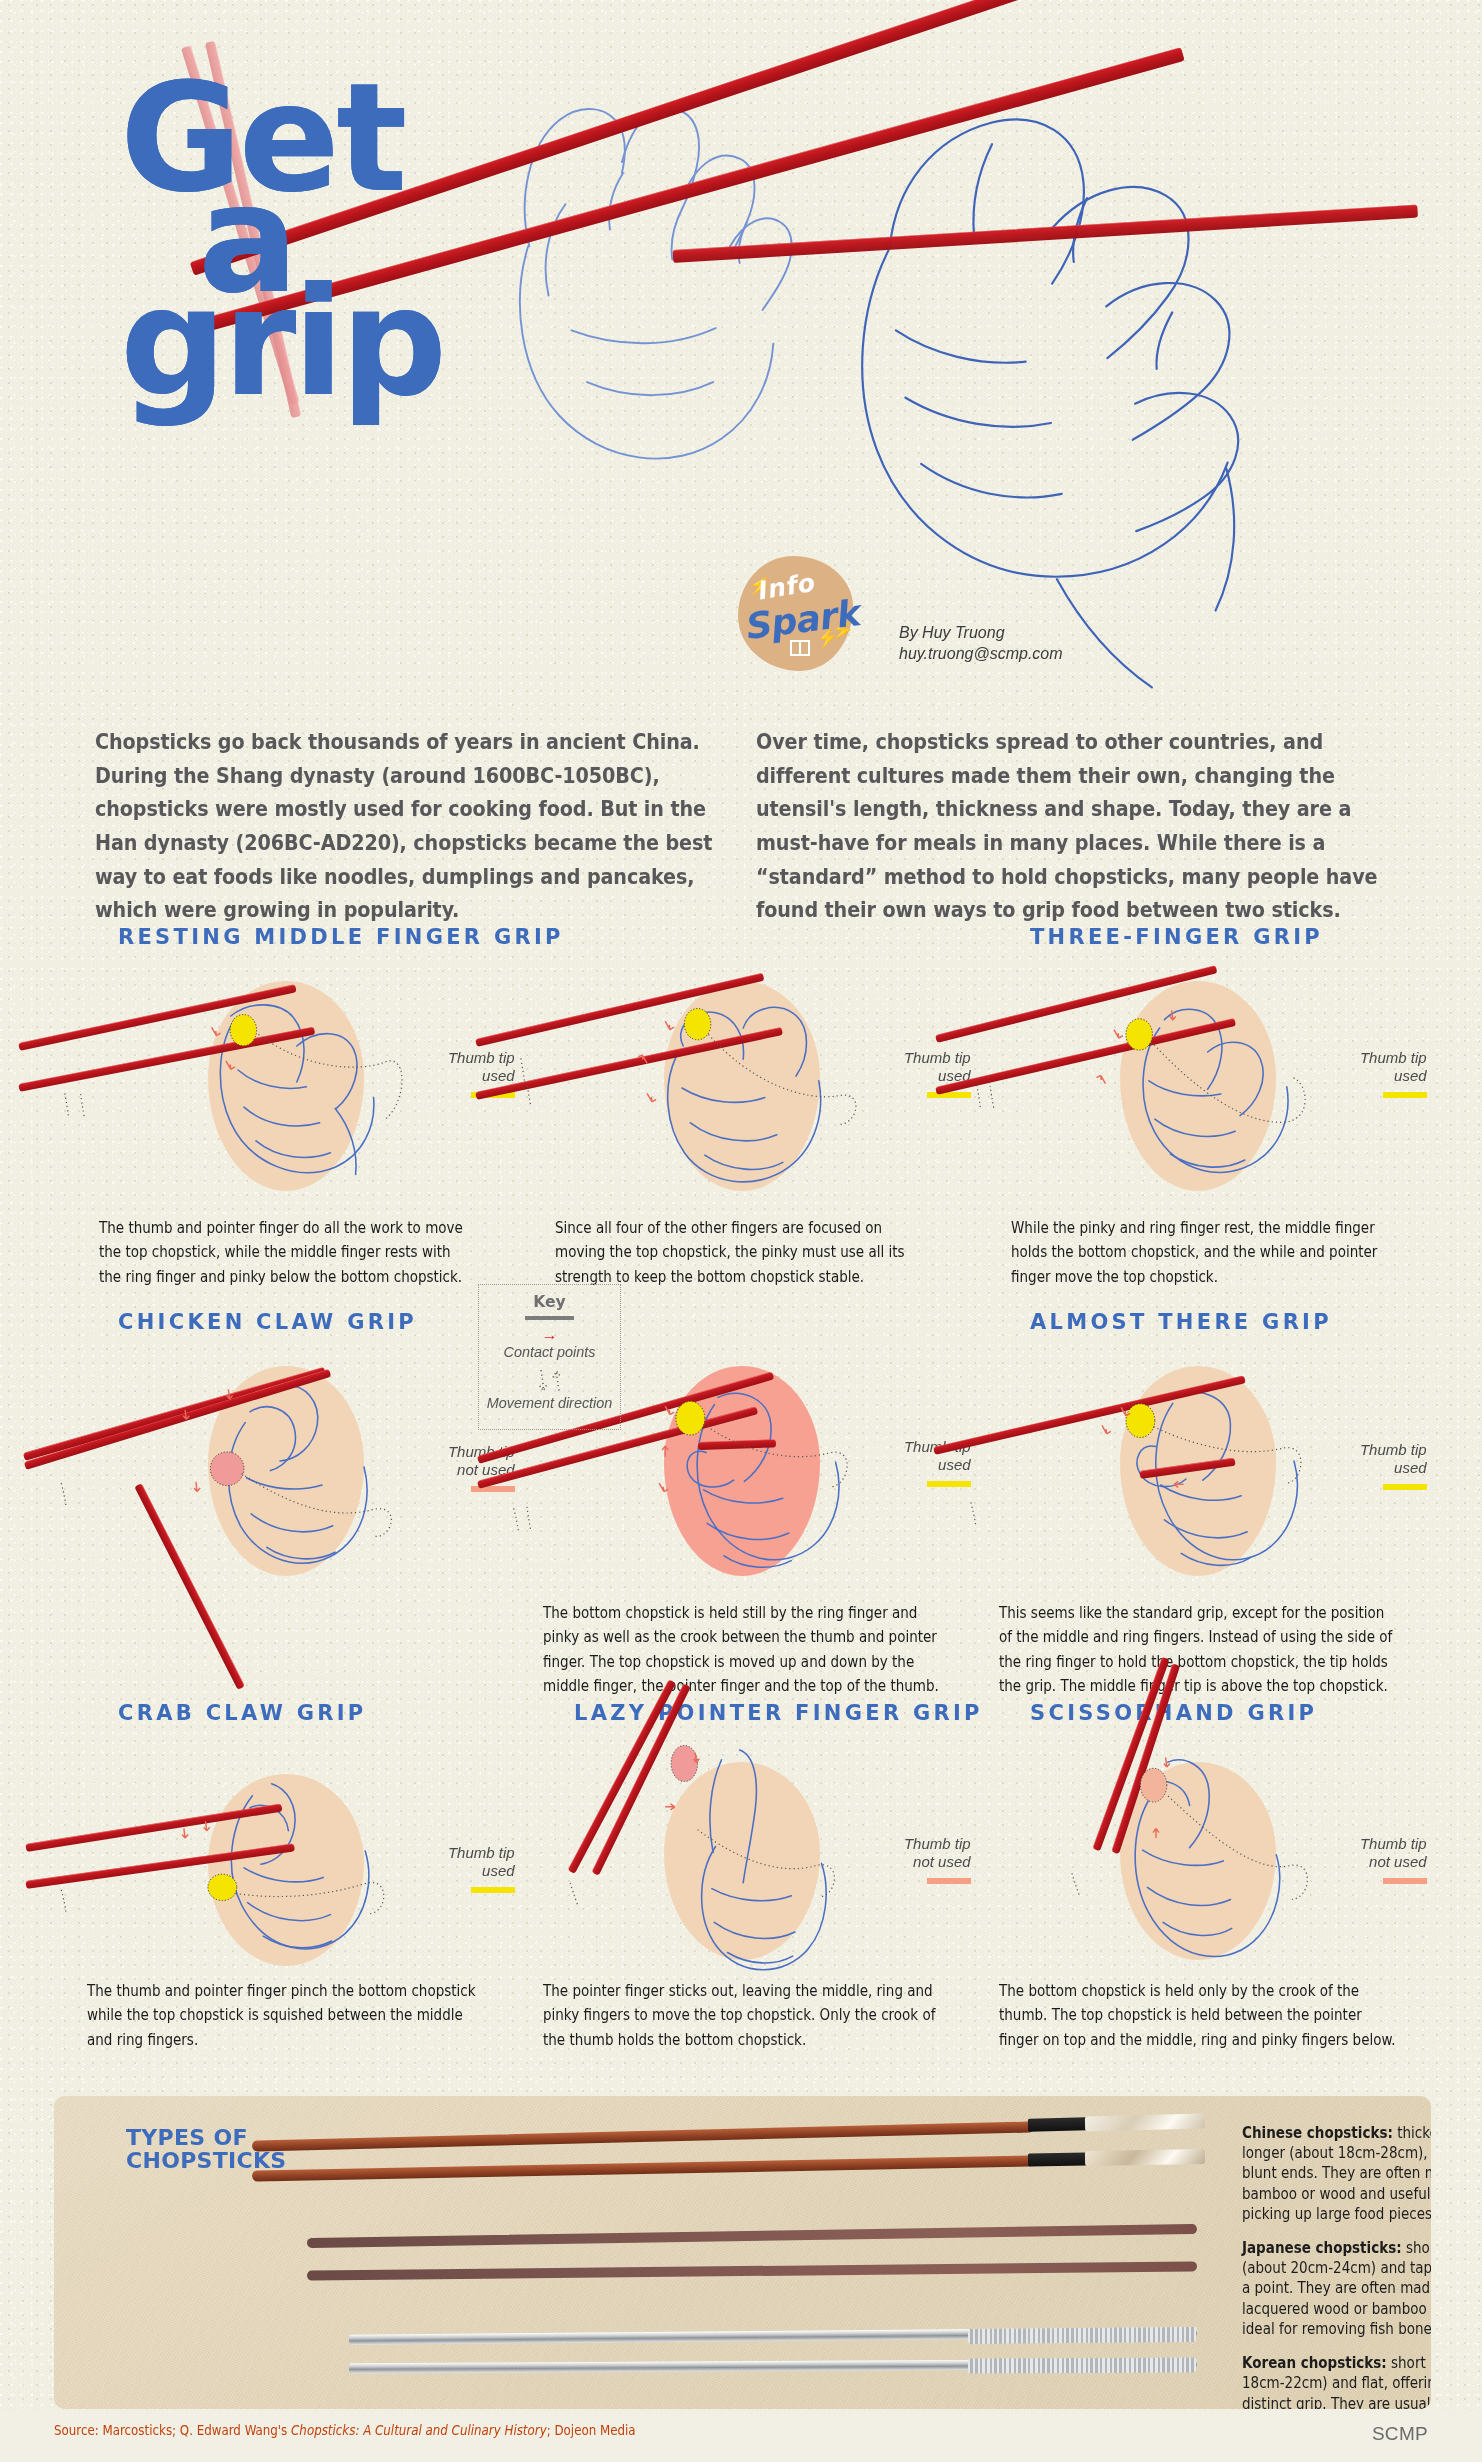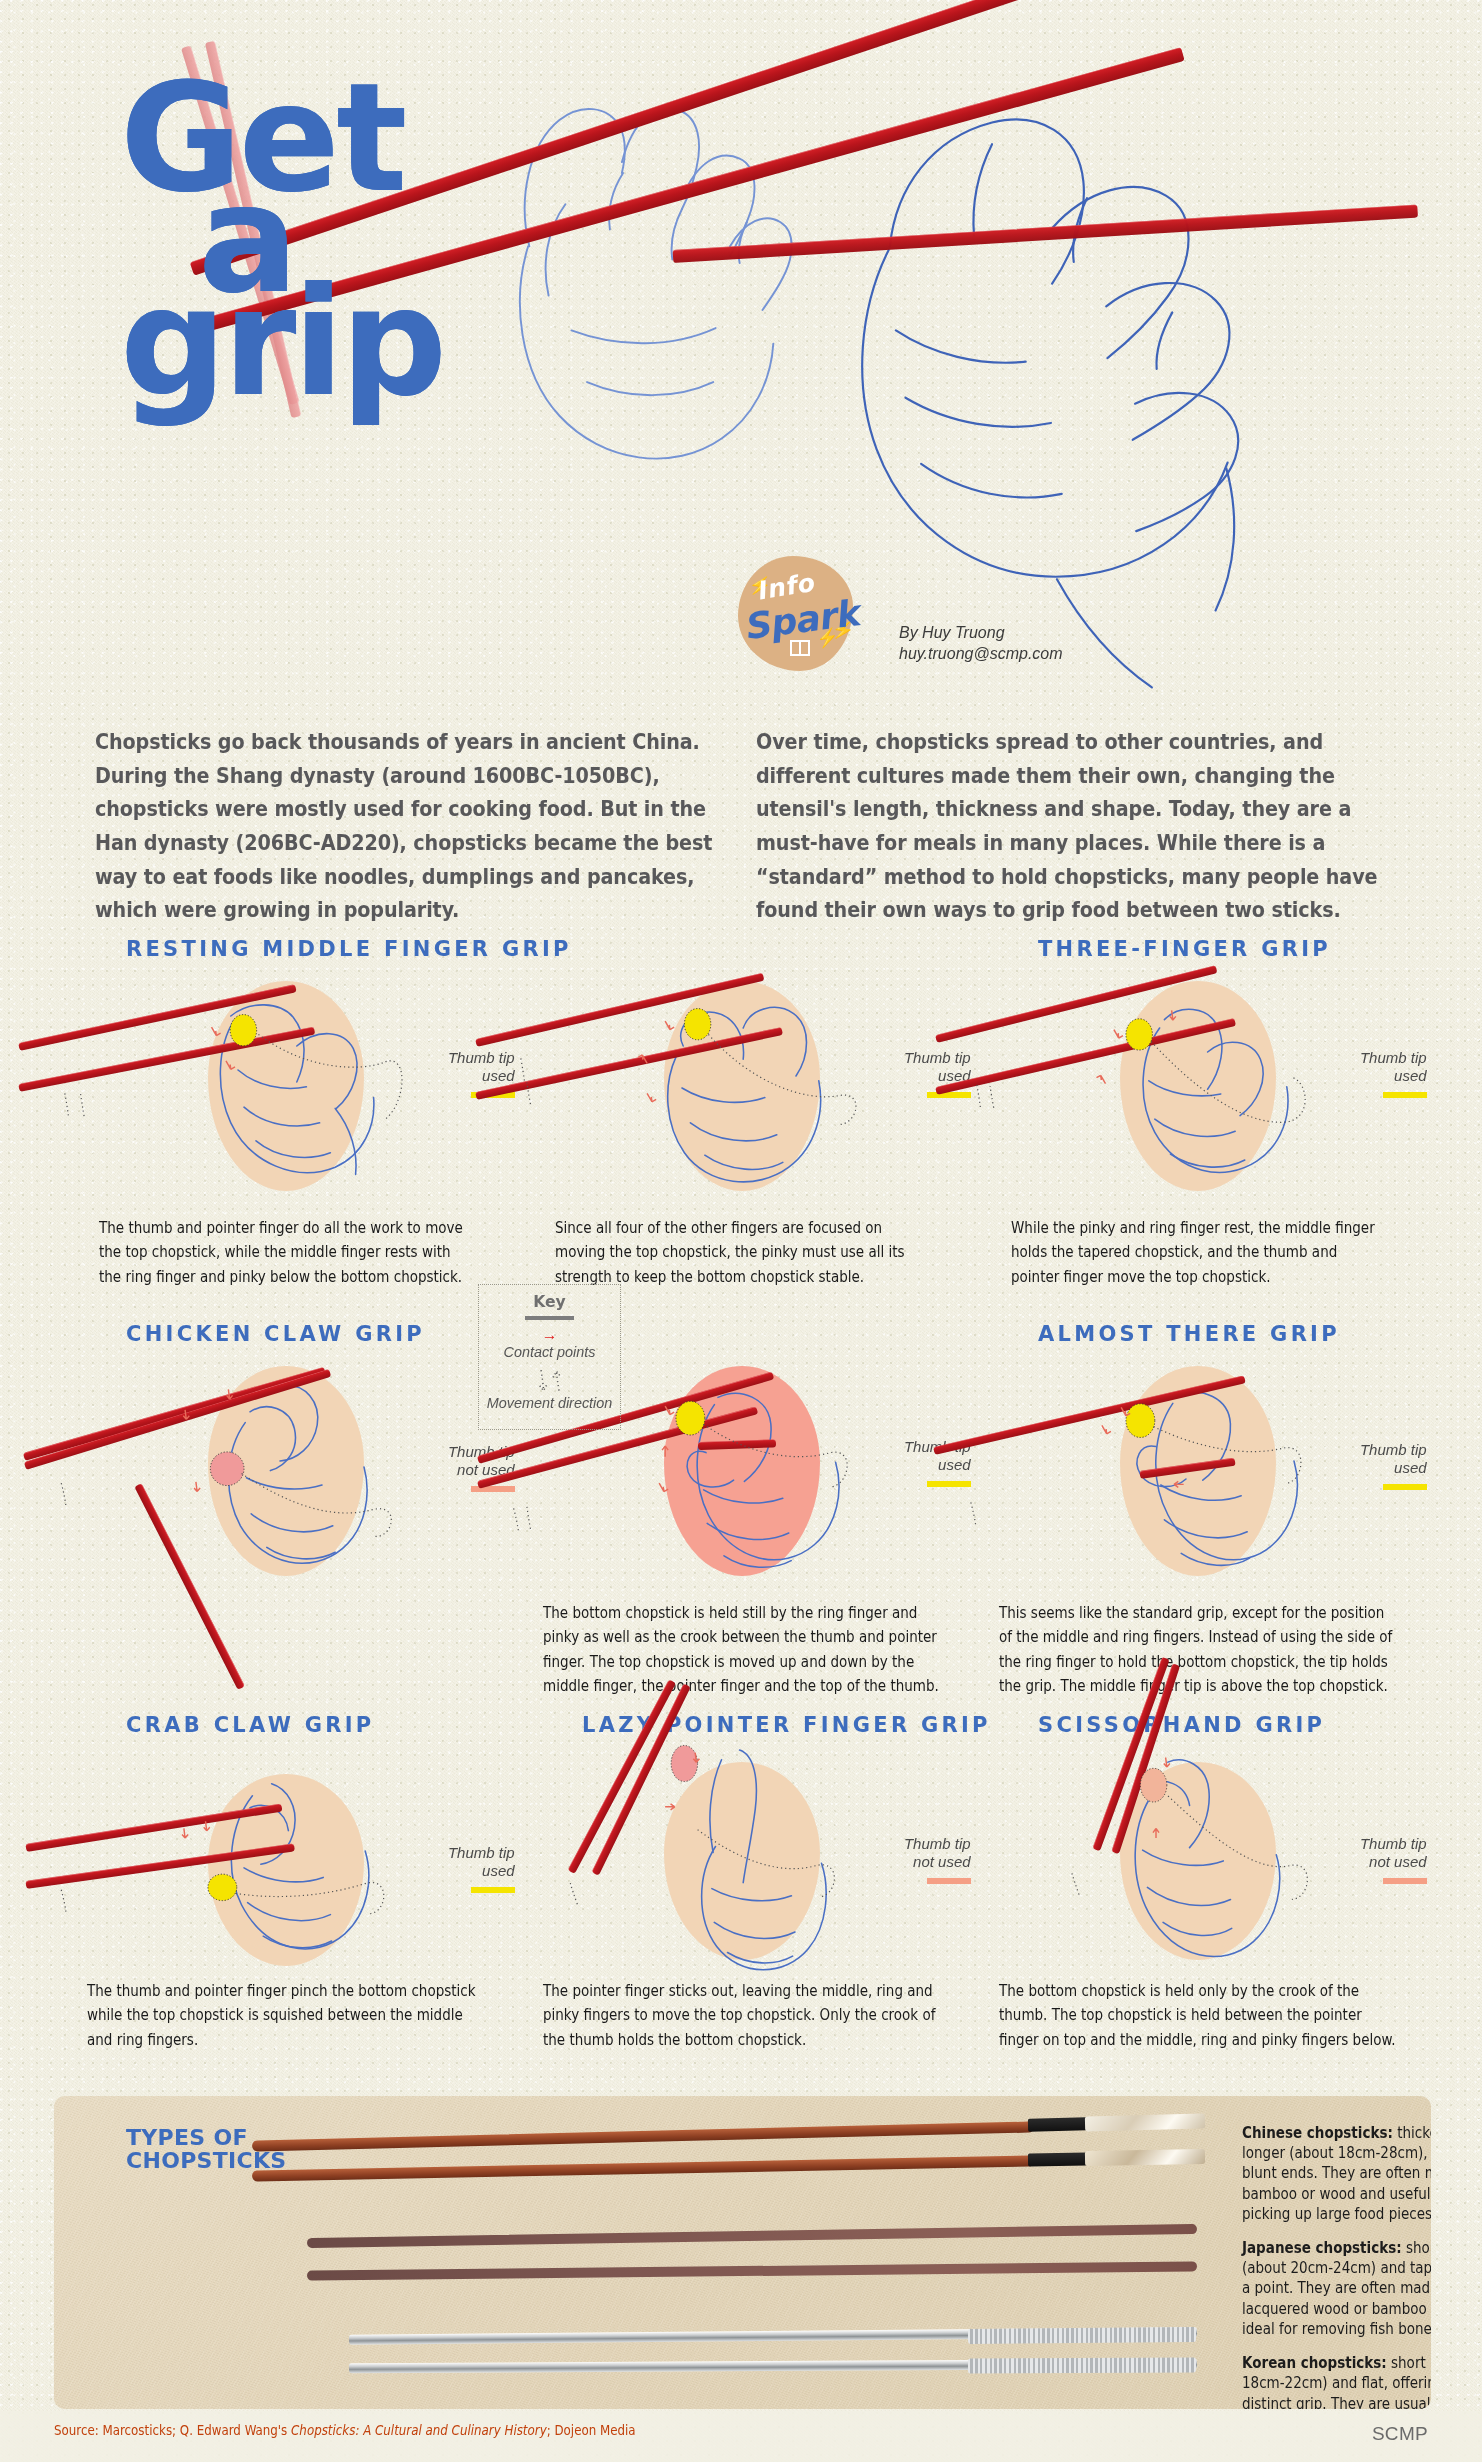--- a/index.html
+++ b/index.html
@@ -117,21 +117,21 @@
   .grip {
     position: absolute; width: 475px; height: 100%;
   }
   .c0 { left: 48px; }
   .c1 { left: 504px; }
   .c2 { left: 960px; }
 
   .grip-art { position: relative; width: 475px; height: 265px; }
 
   
-  .arc { position: absolute; left: 50%; top: 12px; width: 337px; height: 114px; transform: translateX(-50%); margin-left: 8px; }
+  .arc { position: absolute; left: 50%; top: 0; width: 337px; height: 114px; transform: translateX(-50%); }
   .arc svg { overflow: visible; }
   .arc text {
     font-family: "DejaVu Sans", sans-serif; font-weight: bold;
     font-size: 35px; letter-spacing: 5.5px; fill: #3d6cbd;
   }
   .arc.red text { fill: #e02020; letter-spacing: 5px; }
 
   .blob-bg {
     position: absolute; left: 50%; top: 37px; transform: translateX(-50%);
     width: 156px; height: 210px; border-radius: 50% 50% 50% 50% / 46% 46% 54% 54%;
@@ -407,21 +407,21 @@
             <path d="M242 232 l-8 -14 M234 218 l1 8 M234 218 l-7 4" stroke="#e86b5a" stroke-width="2.4" fill="none"></path>
             <path d="M28 234 q4 22 6 38" stroke="#555" stroke-width="2" stroke-dasharray="2 5" fill="none"></path>
             <path d="M56 272 q-4 -22 -6 -36" stroke="#555" stroke-width="2" stroke-dasharray="2 5" fill="none"></path>
             <path d="M318 162 C390 240 470 300 540 296 C586 292 580 232 554 222" stroke="#555" stroke-width="2" stroke-dasharray="2 5" fill="none"></path>
           </svg>
           <div class="thumb-note">
             <span>Thumb tip used</span>
             <span class="bar" style="background: rgb(245, 228, 0);"></span>
           </div>
         </div>
-        <div class="grip-cap">While the pinky and ring finger rest, the middle finger holds the tapered chopstick, and the thumb and pointer finger move the top chopstick.</div>
+        <div class="grip-cap">While the pinky and ring finger rest, the middle finger holds the bottom chopstick, and the while and pointer finger move the top chopstick.</div>
       </div>
 
       <div class="keybox">
         <div class="k-title">Key</div>
         <div class="k-rule"></div>
         <div class="k-arrow">→</div>
         <div class="k-lab">Contact points</div>
         <div class="k-move">
           <svg width="54" height="24" viewBox="0 0 90 40">
             <path d="M30 2 q3 18 4 30" stroke="#555" stroke-width="2.4" stroke-dasharray="2 5" fill="none"></path>

